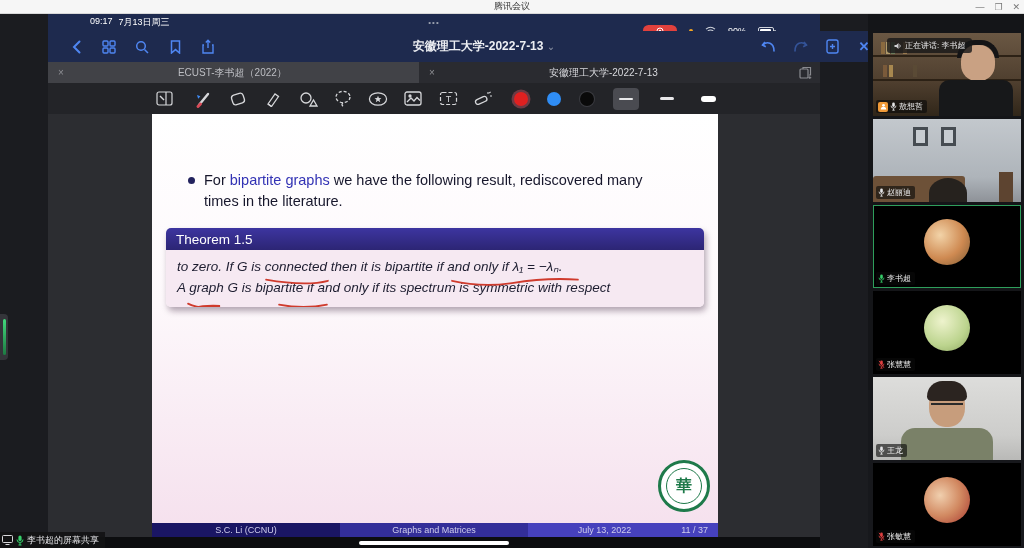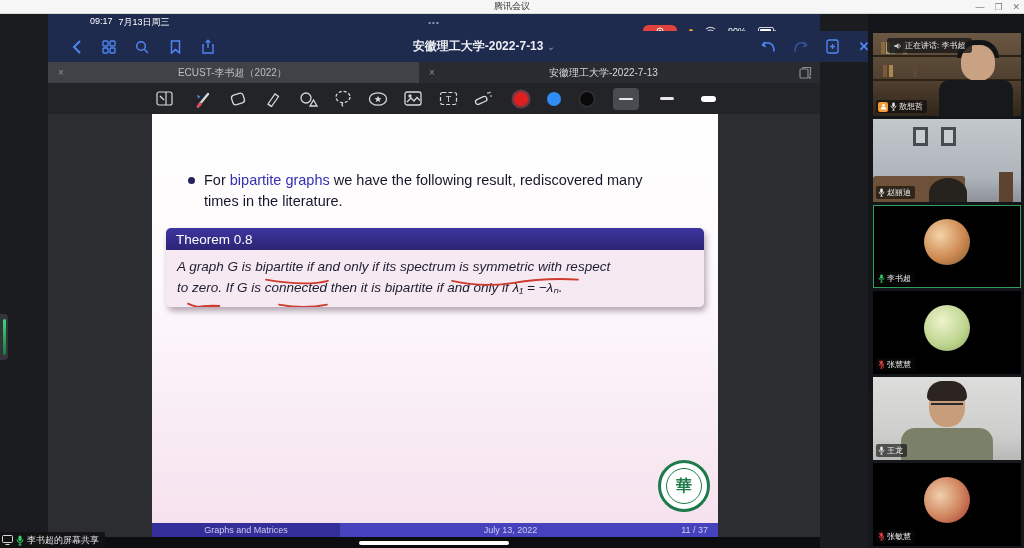--- a/index.html
+++ b/index.html
@@ -372,40 +372,41 @@
 
             <div class="bullet-row">
               <span class="bullet-dot"></span>
               <div class="bullet-text">
                 <div><span>For </span><span class="blue-term">bipartite graphs</span><span> we have the following result, rediscovered many</span></div>
                 <div>times in the literature.</div>
               </div>
             </div>
 
             <div class="theorem">
-              <div class="theorem-head">Theorem 0.8</div>
+              <div class="theorem-head">Theorem 1.5</div>
               <div class="theorem-body">
+                <div class="tline">to zero. If G is connected then it is bipartite if and only if λ₁ = −λₙ.</div>
                 <div class="tline">A graph G is bipartite if and only if its spectrum is symmetric with respect</div>
-                <div class="tline">to zero. If G is connected then it is bipartite if and only if λ₁ = −λₙ.</div>
                 <svg class="annot" viewBox="0 0 538 50" preserveAspectRatio="none">
                   <path d="M100 26 q40 6 62 1" fill="none" stroke="#cf3b2d" stroke-width="1.6" stroke-linecap="round"></path>
                   <path d="M286 27 q30 6 60 2 q35 -5 66 -3" fill="none" stroke="#cf3b2d" stroke-width="1.6" stroke-linecap="round"></path>
                   <path d="M22 47 q14 6 32 2 q-26 -1 -30 5" fill="none" stroke="#cf3b2d" stroke-width="1.6" stroke-linecap="round"></path>
                   <path d="M113 48 q25 4 48 0" fill="none" stroke="#cf3b2d" stroke-width="1.6" stroke-linecap="round"></path>
                 </svg>
               </div>
             </div>
 
             <div class="uni-logo">
               <span class="inner">
                   <span>華</span>
                 </span>
             </div>
 
             <div class="slide-footer">
+              <div class="sf-author">S.C. Li  (CCNU)</div>
               <div class="sf-title">Graphs and Matrices</div>
               <div class="sf-date">
                 <span class="d">July 13, 2022</span>
                 <span class="p">11 / 37</span>
               </div>
             </div>
           </div>
         </div>
 
         <div class="bottom-black">

